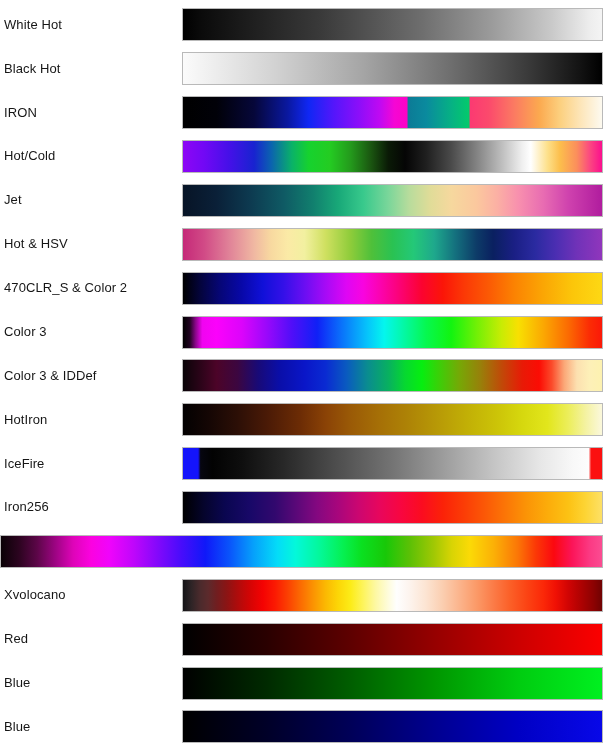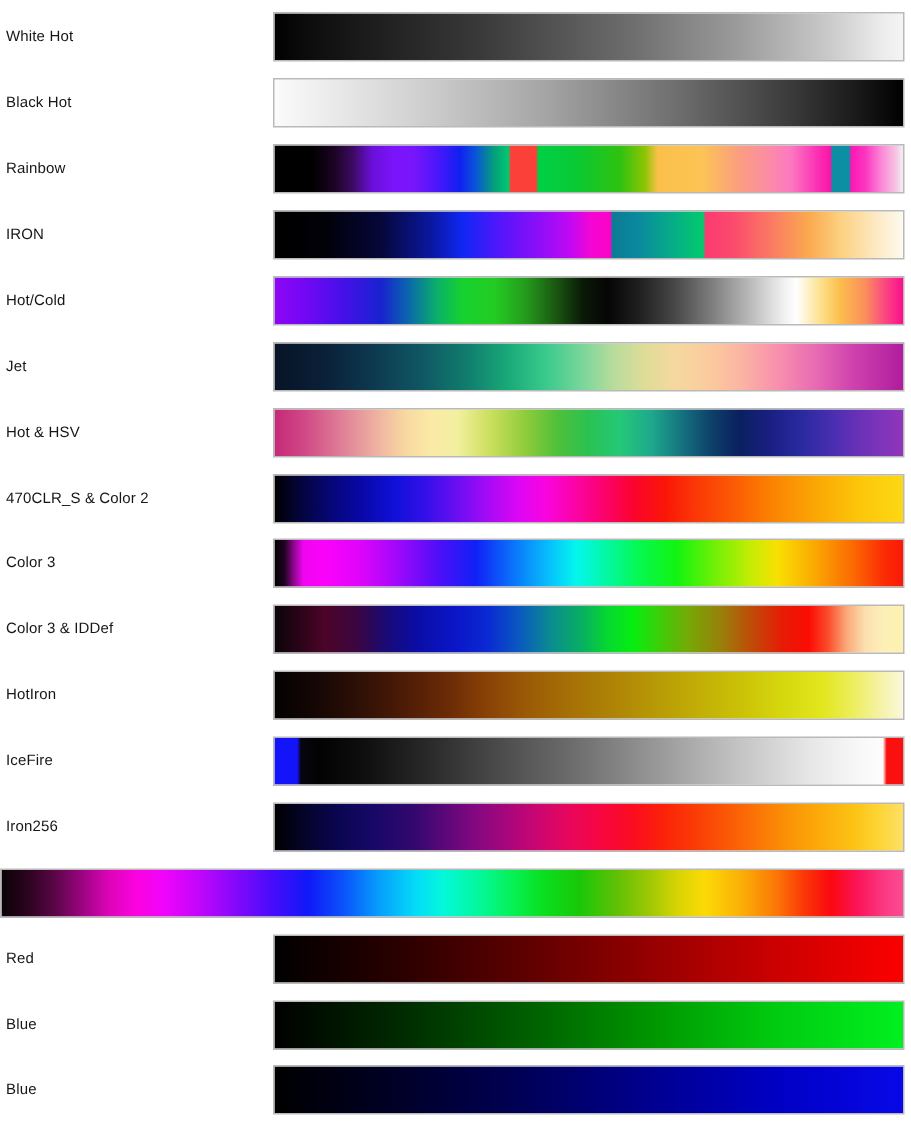--- a/index.html
+++ b/index.html
@@ -28,21 +28,21 @@
     display: flex;
     align-items: center;
     position: relative;
     min-height: 0;
   }
   .palette-label {
     width: 182px;
     flex: 0 0 182px;
     box-sizing: border-box;
     padding-left: 4px;
-    font-size: 10px;
+    font-size: 13px;
     line-height: 1.1;
     color: #161616;
     white-space: nowrap;
     letter-spacing: 0.1px;
   }
   .palette-swatch-wrap {
     flex: 1 1 auto;
     height: 33px;
     display: flex;
     align-items: stretch;
@@ -224,26 +224,20 @@
         <div class="palette-swatch grad-white-hot"></div>
       </div>
     </div>
     <div class="palette-row">
       <div class="palette-label">Black Hot</div>
       <div class="palette-swatch-wrap">
         <div class="palette-swatch grad-black-hot"></div>
       </div>
     </div>
     <div class="palette-row">
-      <div class="palette-label">Rainbow</div>
-      <div class="palette-swatch-wrap">
-        <div class="palette-swatch grad-rainbow"></div>
-      </div>
-    </div>
-    <div class="palette-row">
       <div class="palette-label">IRON</div>
       <div class="palette-swatch-wrap">
         <div class="palette-swatch grad-iron"></div>
       </div>
     </div>
     <div class="palette-row">
       <div class="palette-label">Hot/Cold</div>
       <div class="palette-swatch-wrap">
         <div class="palette-swatch grad-hot-cold"></div>
       </div>
@@ -292,20 +286,26 @@
     </div>
     <div class="palette-row">
       <div class="palette-label">Iron256</div>
       <div class="palette-swatch-wrap">
         <div class="palette-swatch grad-iron256"></div>
       </div>
     </div>
     <div class="palette-row">
       <div class="palette-swatch-wrap">
         <div class="palette-swatch grad-rain256"></div>
+      </div>
+    </div>
+    <div class="palette-row">
+      <div class="palette-label">Xvolocano</div>
+      <div class="palette-swatch-wrap">
+        <div class="palette-swatch grad-xvolocano"></div>
       </div>
     </div>
     <div class="palette-row">
       <div class="palette-label">Red</div>
       <div class="palette-swatch-wrap">
         <div class="palette-swatch grad-red"></div>
       </div>
     </div>
     <div class="palette-row">
       <div class="palette-label">Blue</div>

